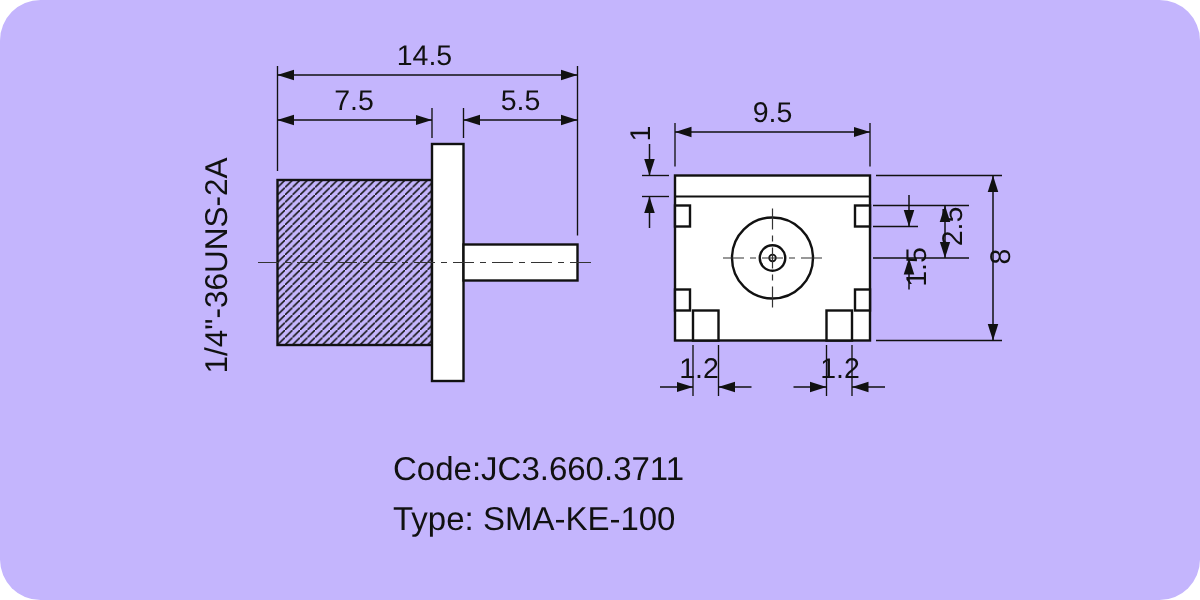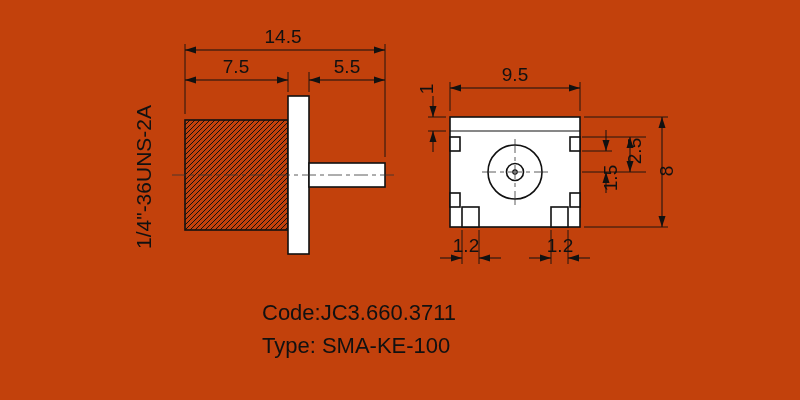--- a/index.html
+++ b/index.html
@@ -1,16 +1,16 @@
 <!DOCTYPE html>
 <html><head>
 <meta charset="utf-8">
 <style>
   html,body{margin:0;padding:0;background:#ffffff;}
-  .canvas{position:relative;width:800px;height:400px;background:#c2410c;overflow:hidden;}
+  .canvas{position:relative;width:800px;height:400px;background:#c4b5fd;overflow:hidden;border-radius:27px;}
   svg{position:absolute;left:0;top:0;}
   text{font-family:"Liberation Sans", sans-serif;fill:#111;}
   .dimtxt{font-size:19px;}
   .note{font-size:22px;}
   .outline{fill:#ffffff;stroke:#111;stroke-width:1.6;}
   .hatchrect{fill:url(#threads);stroke:#111;stroke-width:1.6;}
   .ext{stroke:#111;stroke-width:0.9;fill:none;}
   .dim{stroke:#111;stroke-width:1;fill:none;}
   .wall{stroke:#111;stroke-width:1.2;fill:none;}
   .cl{stroke:#333;stroke-width:0.8;fill:none;stroke-dasharray:14 4 4 4;}

